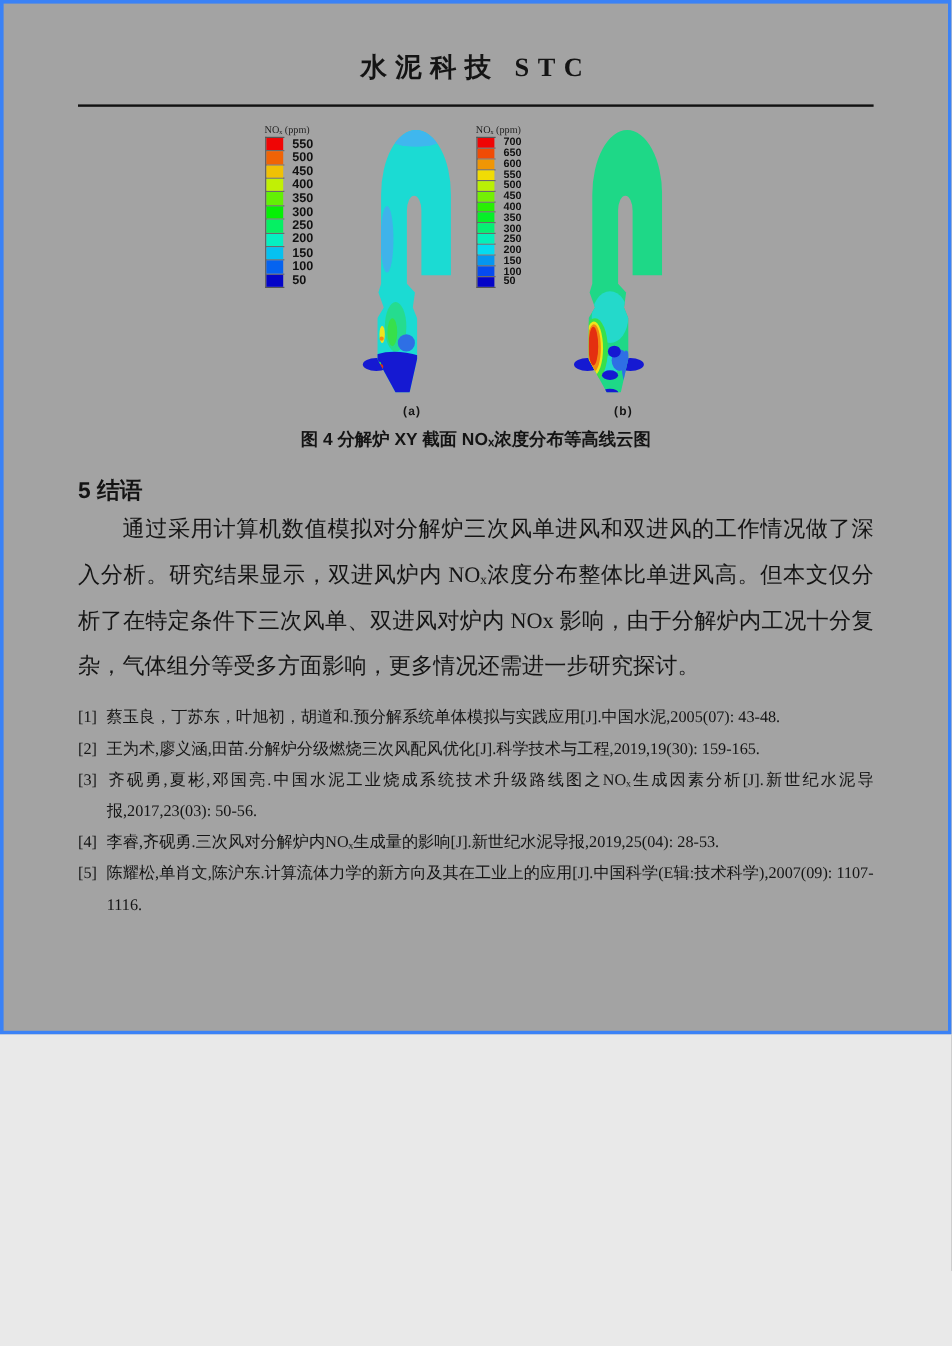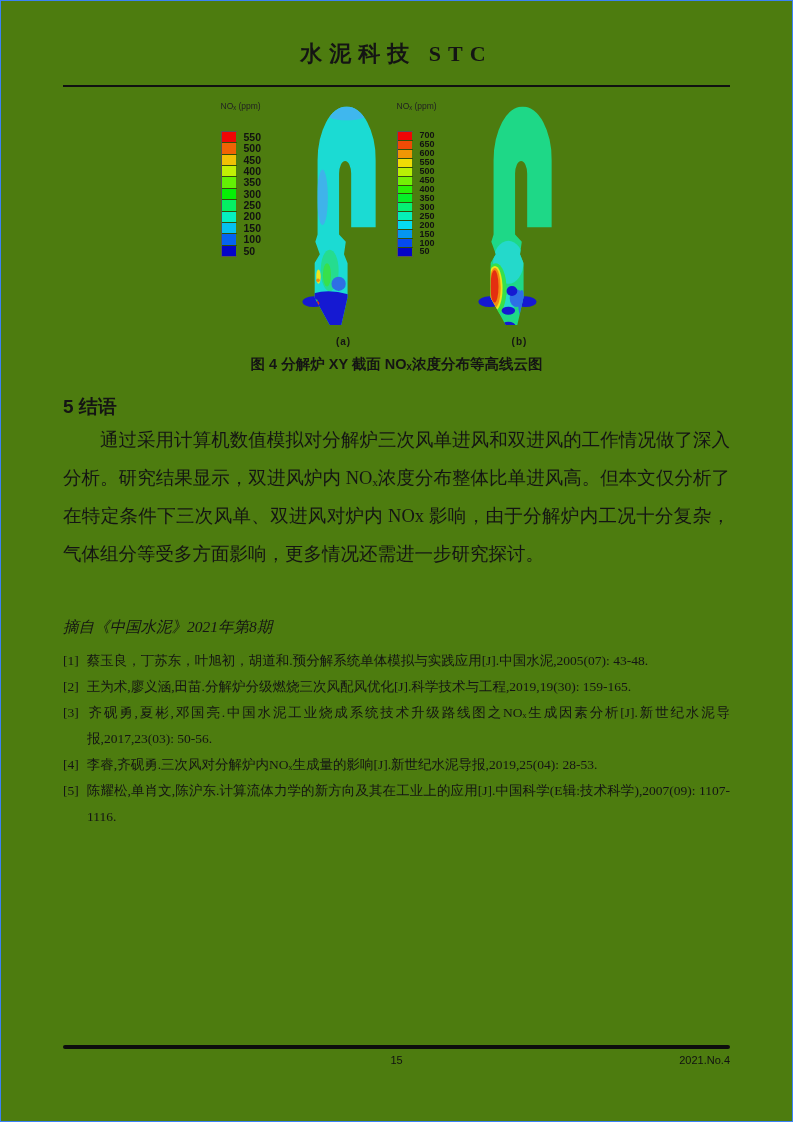--- a/index.html
+++ b/index.html
@@ -1,21 +1,21 @@
 <!DOCTYPE html>
 <html><head>
 <meta charset="utf-8">
 <style>
   html,body{margin:0;padding:0;background:#e9e9e9;}
   .page{
     position:relative;
-    width:793px;height:1122px;
+    width:793px;height:862px;
     margin:0 auto;
-    background:#4d7c0f;
-    border:1px solid #3b82f6;
+    background:#a3a3a3;
+    border:3px solid #3b82f6;
     box-sizing:border-box;
     font-family:"Liberation Serif","DejaVu Serif",serif;
     color:#141414;
     overflow:hidden;
   }
   .content{padding:38px 62px 0 62px;}
   .journal-title{
     text-align:center;
     font-size:22px;
     font-weight:700;
@@ -36,22 +36,22 @@
     display:flex;
     justify-content:center;
     align-items:flex-start;
   }
   .cb{
     display:flex;flex-direction:column;
     margin-top:2px;
     width:52px;flex:0 0 auto;
   }
   .cb-title{
-    font-family:Liberation Sans, sans-serif;
-    font-size:8.5px;color:#222;white-space:nowrap;margin-bottom:20px;
+    font-family:Liberation Serif, serif;
+    font-size:8.5px;color:#222;white-space:nowrap;margin-bottom:1px;
   }
   .cb-rows{display:flex;flex-direction:column;height:126px;border:1px solid #555;border-right:none;width:16px;box-sizing:border-box;position:relative;}
   .cb-rows .cb-row{flex:1;display:flex;align-items:center;position:relative;border-bottom:1px solid rgba(0,0,0,.35);}
   .cb-row:last-child{border-bottom:none;}
   .cb-swatch{width:14px;height:100%;display:block;}
   .cb-label{
     position:absolute;left:22px;
     font-family:"Liberation Sans","DejaVu Sans",sans-serif;
     font-weight:700;color:#111;line-height:1;
   }
@@ -280,21 +280,20 @@
         <div class="plot-sublabel">(b)</div>
       </div>
     </div>
 
     <div class="fig-caption">图 4 分解炉 XY 截面 NOₓ浓度分布等高线云图</div>
 
     <div class="section-heading">5 结语</div>
 
     <p class="para indent">通过采用计算机数值模拟对分解炉三次风单进风和双进风的工作情况做了深入分析。研究结果显示，双进风炉内 NOₓ浓度分布整体比单进风高。但本文仅分析了在特定条件下三次风单、双进风对炉内 NOx 影响，由于分解炉内工况十分复杂，气体组分等受多方面影响，更多情况还需进一步研究探讨。</p>
 
-    <div class="attribution">摘自《中国水泥》2021年第8期</div>
 
     <ul class="refs">
       <li><span class="ref-num">[1]</span><span>蔡玉良，丁苏东，叶旭初，胡道和.预分解系统单体模拟与实践应用[J].中国水泥,2005(07): 43-48.</span></li>
       <li><span class="ref-num">[2]</span><span>王为术,廖义涵,田苗.分解炉分级燃烧三次风配风优化[J].科学技术与工程,2019,19(30): 159-165.</span></li>
       <li><span class="ref-num">[3]</span><span>齐砚勇,夏彬,邓国亮.中国水泥工业烧成系统技术升级路线图之NOₓ生成因素分析[J].新世纪水泥导报,2017,23(03): 50-56.</span></li>
       <li><span class="ref-num">[4]</span><span>李睿,齐砚勇.三次风对分解炉内NOₓ生成量的影响[J].新世纪水泥导报,2019,25(04): 28-53.</span></li>
       <li><span class="ref-num">[5]</span><span>陈耀松,单肖文,陈沪东.计算流体力学的新方向及其在工业上的应用[J].中国科学(E辑:技术科学),2007(09): 1107-1116.</span></li>
     </ul>
   </div>
 

